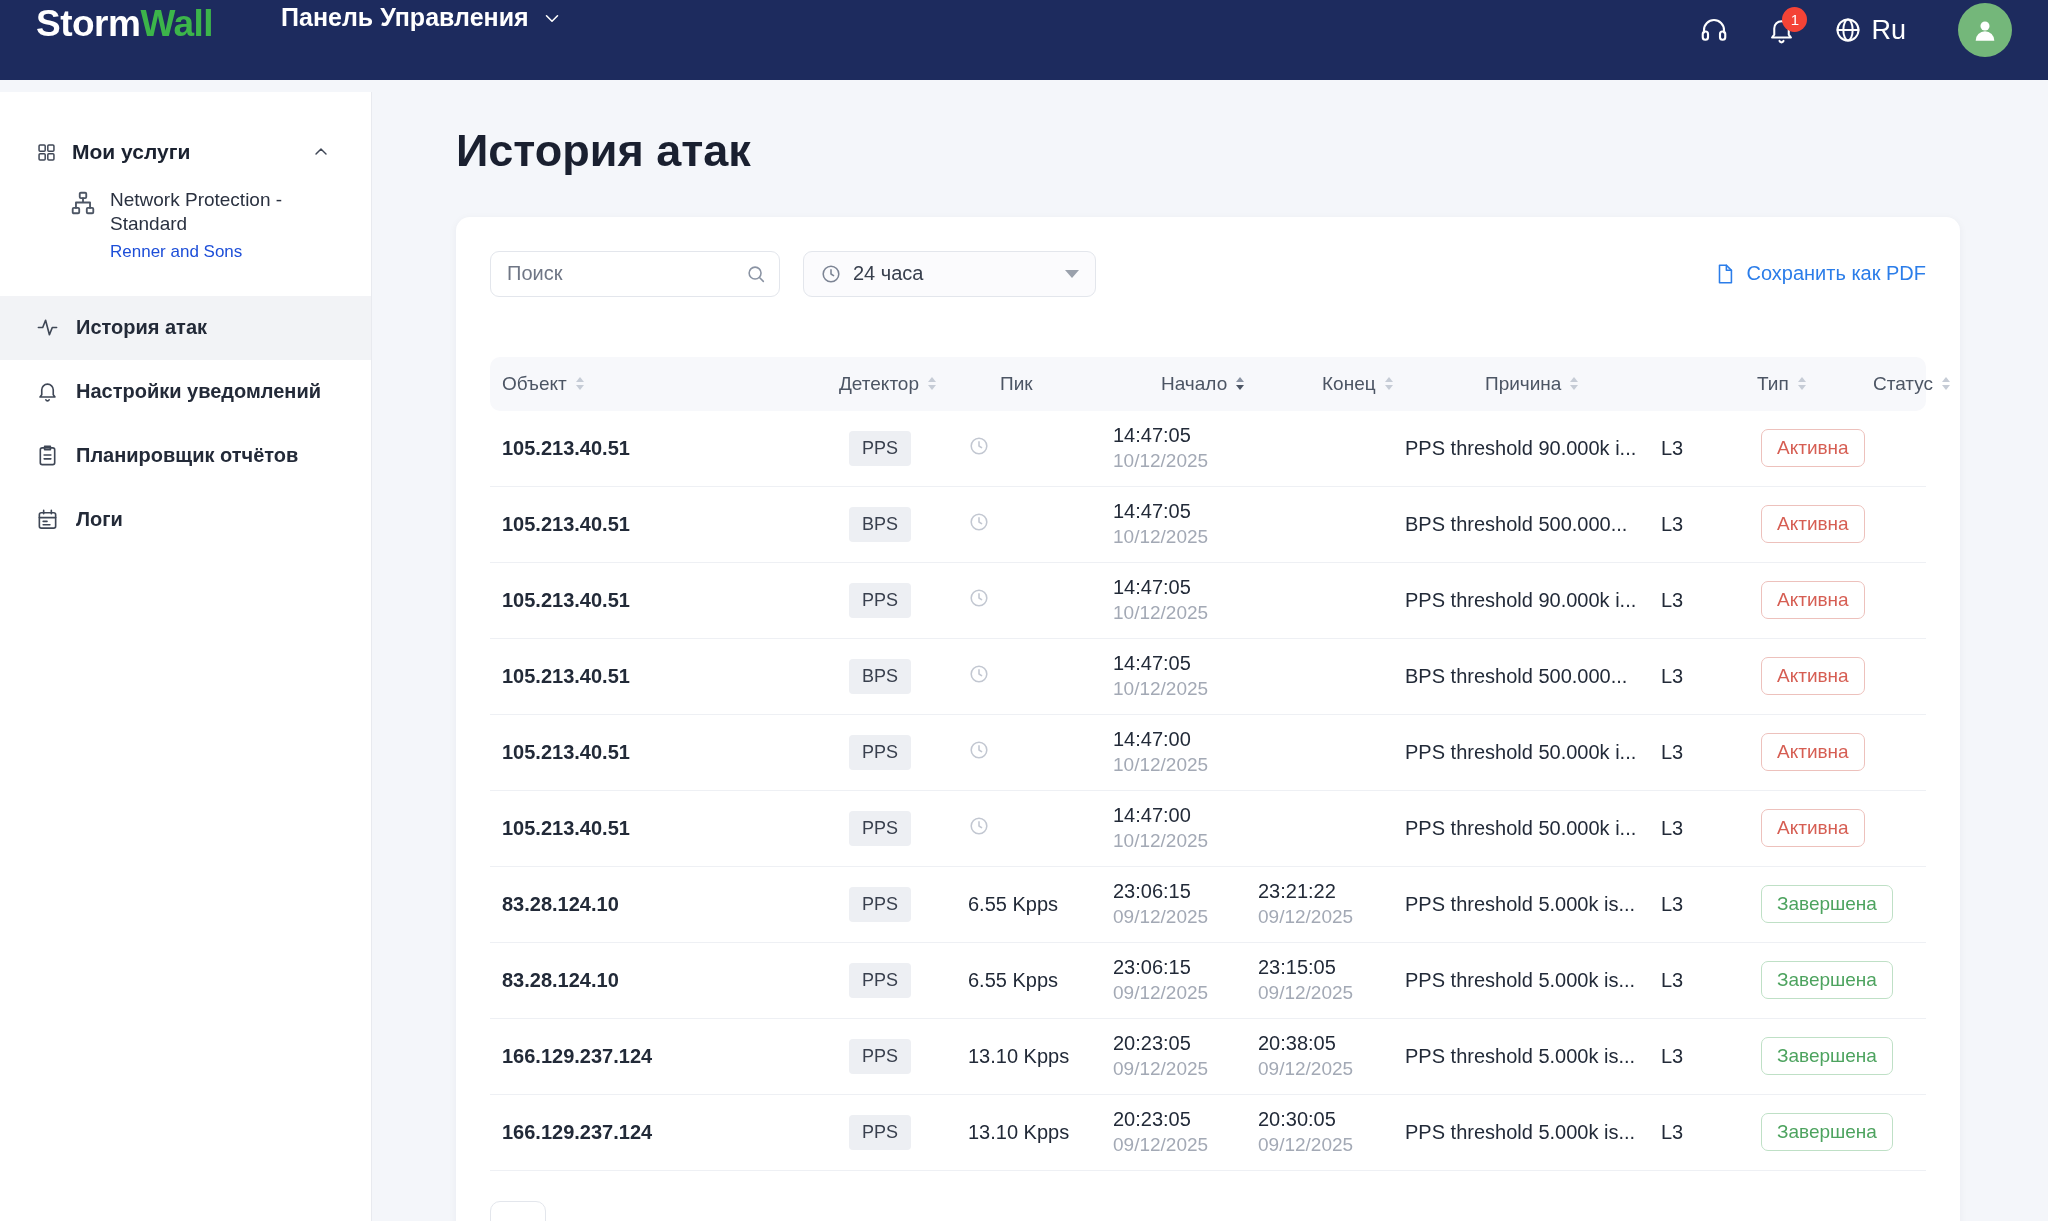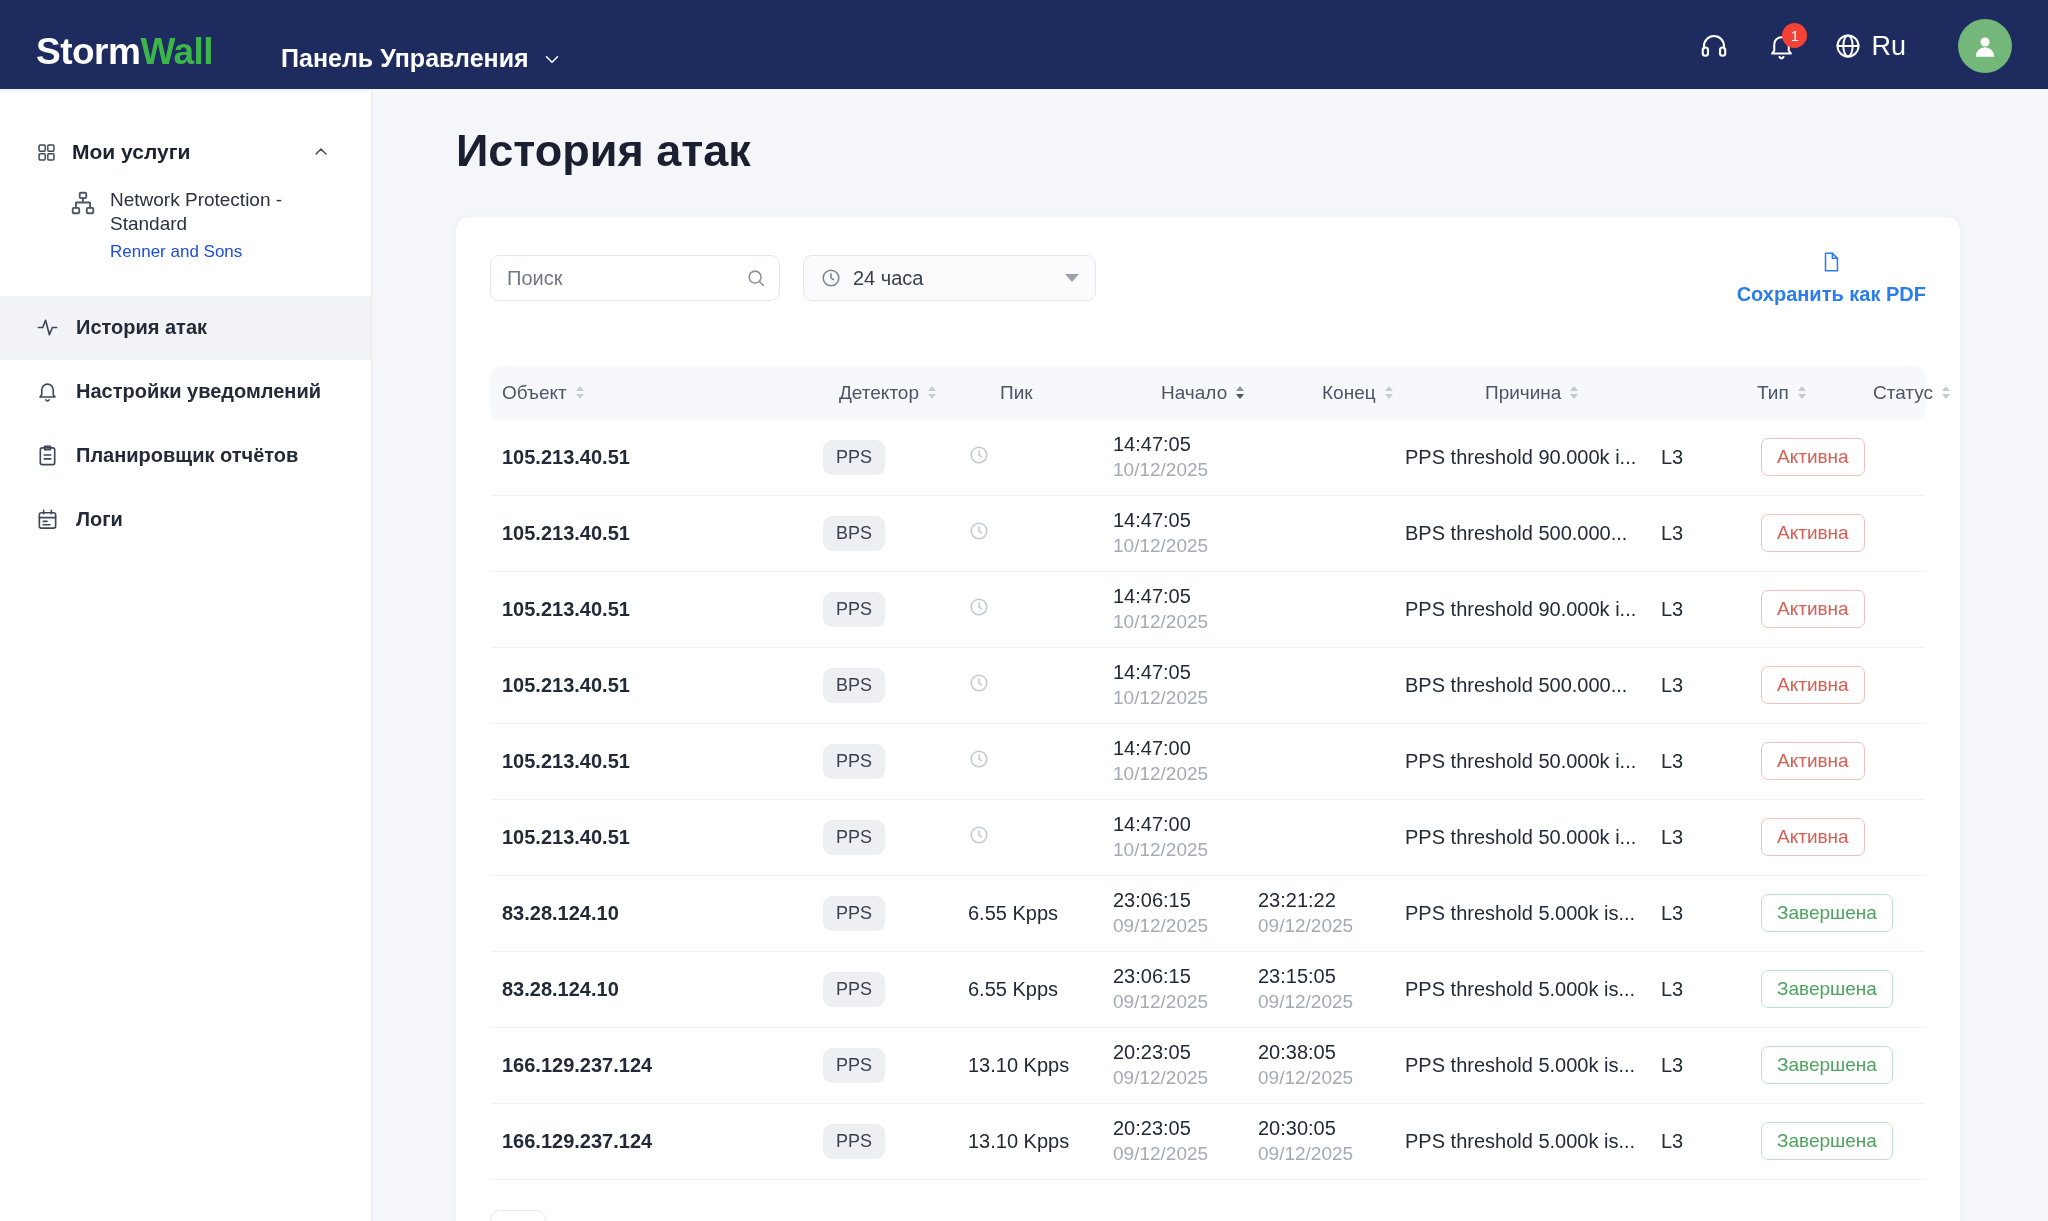--- a/index.html
+++ b/index.html
@@ -7,23 +7,23 @@
   body {
     font-family: "Liberation Sans", "DejaVu Sans", sans-serif;
     background: #f4f6fa;
     color: #222a38;
     font-size: 20px;
   }
   .icn { fill: none; stroke: currentColor; stroke-width: 1.7; stroke-linecap: round; stroke-linejoin: round; display: block; }
 
   
   .topbar {
-    position: fixed; top: 0; left: 0; width: 2048px; height: 89px;
-    background: #1d2b5e; display: flex; align-items: flex-end;
-    padding: 16px 36px; z-index: 20;
+    position: fixed; top: 0; left: 0; width: 2048px; height: 80px;
+    background: #1d2b5e; display: flex; align-items: flex-start;
+    padding: 3px 36px; z-index: 20;
   }
   .logo { font-size: 37px; font-weight: 700; letter-spacing: -0.5px; cursor: pointer; }
   .logo .p1 { color: #ffffff; }
   .logo .p2 { color: #3cb54a; }
   .nav-title {
     margin-left: 68px; display: flex; align-items: center; gap: 12px;
     color: #ffffff; font-size: 25px; font-weight: 600; cursor: pointer;
   }
   .nav-title .icn { color: #ffffff; }
   .topbar-right { margin-left: auto; display: flex; align-items: center; gap: 38px; }
@@ -88,21 +88,21 @@
   }
   .period-select .icn { color: #7c8494; }
   .period-select .p-lbl { font-size: 20px; color: #39404e; }
   .caret {
     margin-left: auto; width: 0; height: 0;
     border-left: 7px solid transparent; border-right: 7px solid transparent;
     border-top: 8px solid #9aa1ac;
   }
   .pdf-link {
     margin-left: auto; display: flex; align-items: center; gap: 10px;
-    color: #2b7de9; font-size: 20px; font-weight: 700; cursor: pointer; text-decoration: none; flex-direction: column;
+    color: #2b7de9; font-size: 20px; font-weight: 400; cursor: pointer; text-decoration: none;
   }
   .pdf-link .icn { color: #2b7de9; }
 
   
   .table { margin-top: 60px; }
   .trow {
     display: grid;
     grid-template-columns: 333px 145px 145px 145px 147px 256px 100px 1fr;
     align-items: center;
   }
@@ -116,22 +116,22 @@
   .sort i { display: block; width: 0; height: 0; border-left: 4.5px solid transparent; border-right: 4.5px solid transparent; }
   .sort .su { border-bottom: 5.5px solid #c6ccd6; }
   .sort .sd { border-top: 5.5px solid #c6ccd6; }
   .sorted .sort .su { border-bottom-color: #8a93a3; }
   .sorted .sort .sd { border-top-color: #4c5564; }
 
   .tbody .trow { height: 76px; border-bottom: 1px solid #eef0f4; cursor: pointer; }
   .cell { white-space: nowrap; overflow: hidden; padding-right: 8px; }
   .obj { font-weight: 700; color: #222a38; }
   .chip {
-    display: inline-block; background: #edeff3; border-radius: 9px; padding: 7px 13px;
-    font-size: 18px; color: #39404e;
+    display: inline-block; background: #edeff3; border-radius: 4px; padding: 7px 13px;
+    font-size: 18px; color: #39404e; margin-left: 26px;
   }
   .peak-clock { color: #c2c7d1; display: inline-block; }
   .dt .time { display: block; color: #222a38; font-size: 20px; }
   .dt .date { display: block; color: #a3a9b5; font-size: 19px; margin-top: 3px; }
   .reason, .type { color: #222a38; }
   .badge { display: inline-block; padding: 7px 15px; border-radius: 7px; font-size: 19px; border: 1px solid; background: #fff; }
   .badge.active { color: #d65e53; border-color: #edc1bc; }
   .badge.finished { color: #4da35f; border-color: #bfe0c6; }
 
   .pagination { margin: 30px 0 40px; display: flex; }

